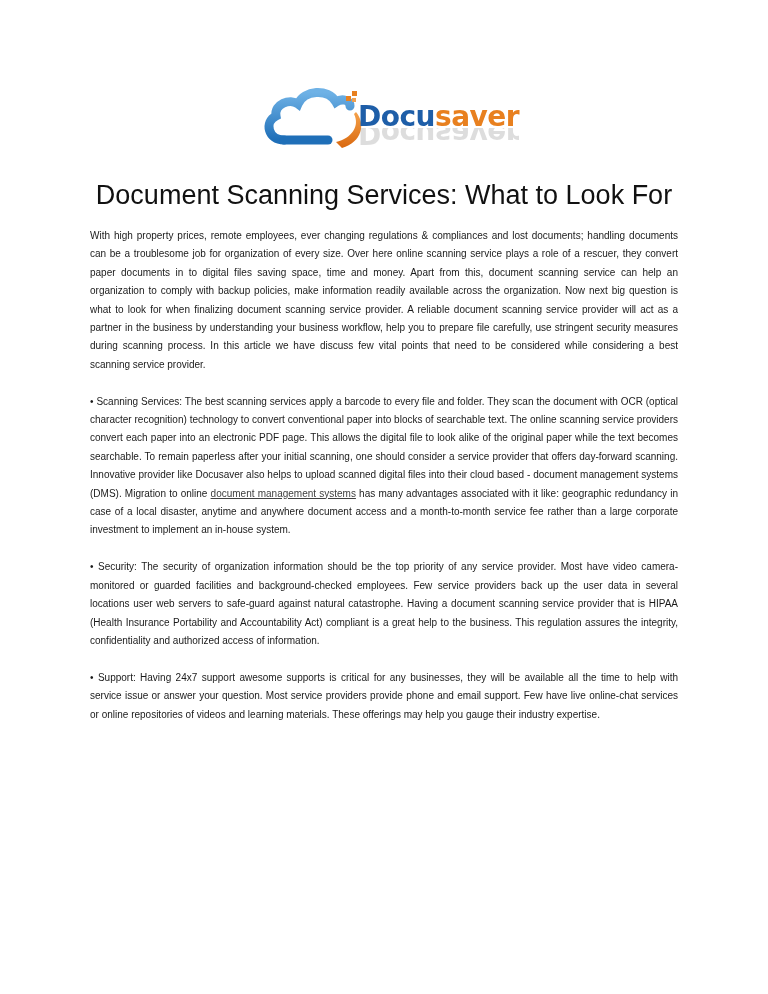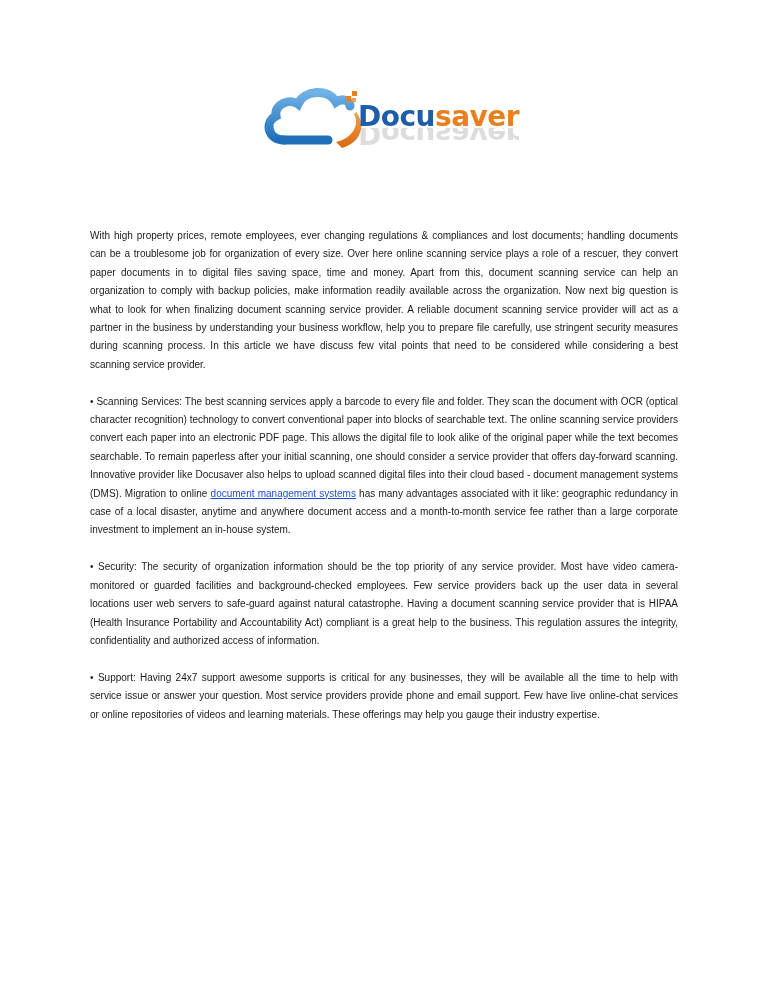--- a/index.html
+++ b/index.html
@@ -51,21 +51,21 @@
       width: 588px;
       font-size: 10px;
       line-height: 18.4px;
       text-align: justify;
       color: #1a1a1a;
     }
     .content p {
       margin: 0 0 18.4px 0;
     }
     a.doc-link {
-      color: #1d4ed8;
+      color: #404040;
       text-decoration: underline;
     }
   </style>
 </head>
 <body>
 
 <div class="page">
 
   <div class="logo">
     <svg width="250" height="75" viewBox="0 0 250 75">
@@ -94,20 +94,21 @@
       <rect x="90" y="16" width="4" height="4" fill="#f0a050"></rect>
     </svg>
     <div style="position:absolute; left:96px; top:20px; font-family:'DejaVu Sans', sans-serif; font-size:28px; font-weight:bold; letter-spacing:-0.5px; line-height:30px;">
       <span style="color:#1e5ea8;">Docu</span><span style="color:#e8801f;">saver</span>
     </div>
     <div style="position:absolute; left:96px; top:46px; font-family:'DejaVu Sans', sans-serif; font-size:28px; font-weight:bold; letter-spacing:-0.5px; line-height:30px; transform:scaleY(-1); opacity:0.28; color:#888888; height:20px; overflow:hidden;">
       <span>Docu</span><span>saver</span>
     </div>
   </div>
 
+  <h1 class="title">Document Scanning Services: What to Look For</h1>
 
   <div class="content">
     <p>With high property prices, remote employees, ever changing regulations &amp; compliances and lost documents; handling documents can be a troublesome job for organization of every size. Over here online scanning service plays a role of a rescuer, they convert paper documents in to digital files saving space, time and money. Apart from this, document scanning service can help an organization to comply with backup policies, make information readily available across the organization. Now next big question is what to look for when finalizing document scanning service provider. A reliable document scanning service provider will act as a partner in the business by understanding your business workflow, help you to prepare file carefully, use stringent security measures during scanning process. In this article we have discuss few vital points that need to be considered while considering a best scanning service provider.</p>
 
     <p>
       <span>•</span>
       <span>Scanning Services: The best scanning services apply a barcode to every file and folder. They scan the document with OCR (optical character recognition) technology to convert conventional paper into blocks of searchable text. The online scanning service providers convert each paper into an electronic PDF page. This allows the digital file to look alike of the original paper while the text becomes searchable. To remain paperless after your initial scanning, one should consider a service provider that offers day-forward scanning.  Innovative provider like Docusaver also helps to upload scanned digital files into their cloud based - document management systems (DMS). Migration to online </span><a class="doc-link" href="#">document management systems</a><span> has many advantages associated with it like: geographic redundancy in case of a local disaster, anytime and anywhere document access and a month-to-month service fee rather than a large corporate investment to implement an in-house system.</span>
     </p>
 
     <p>

